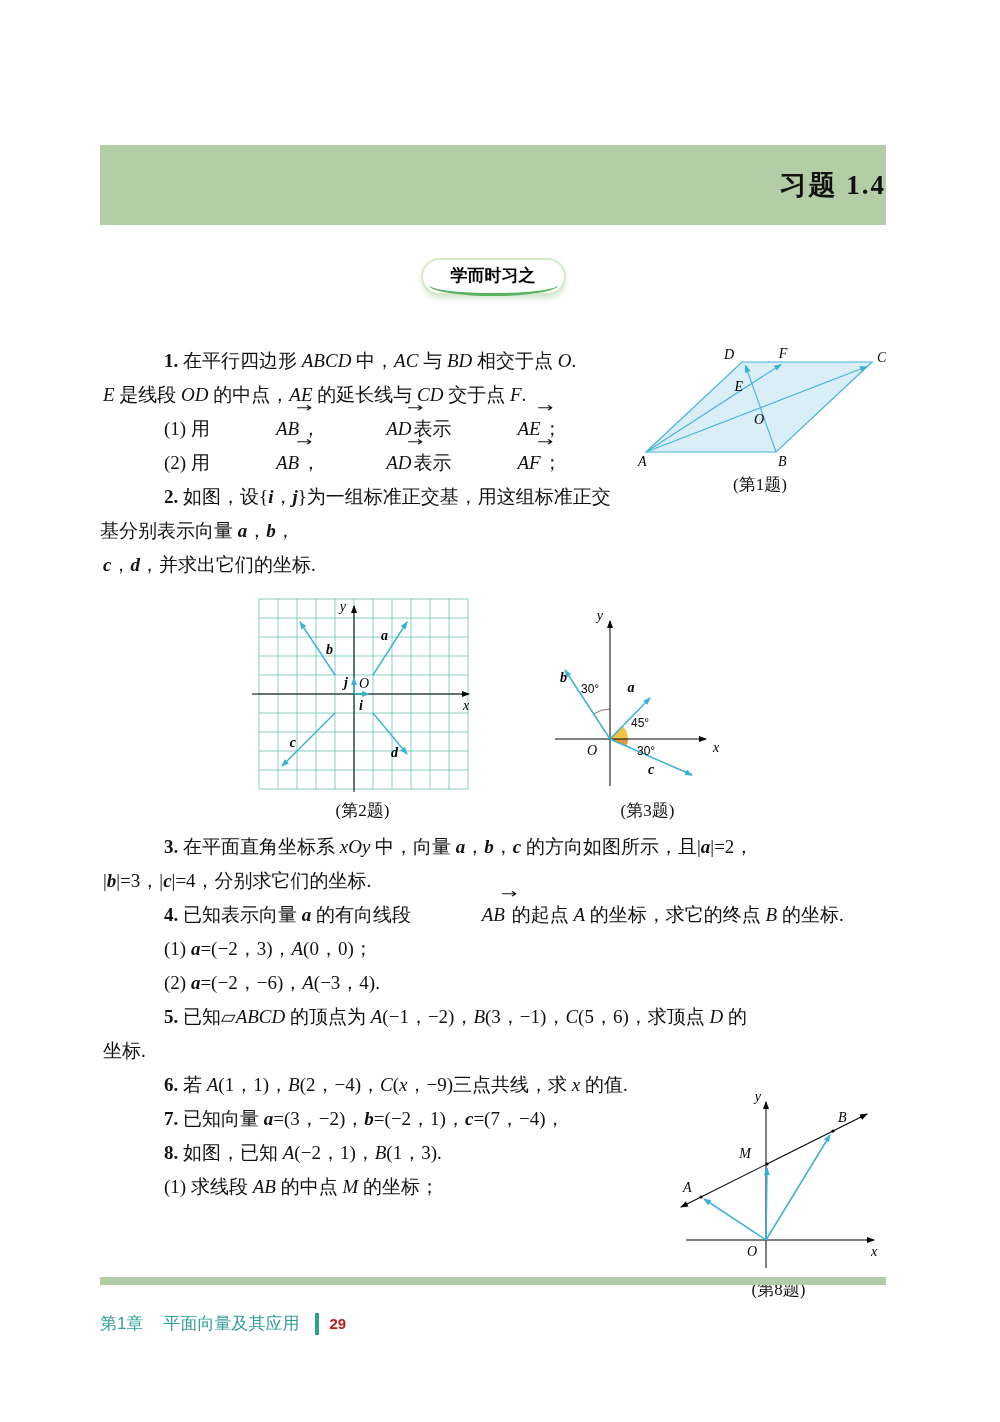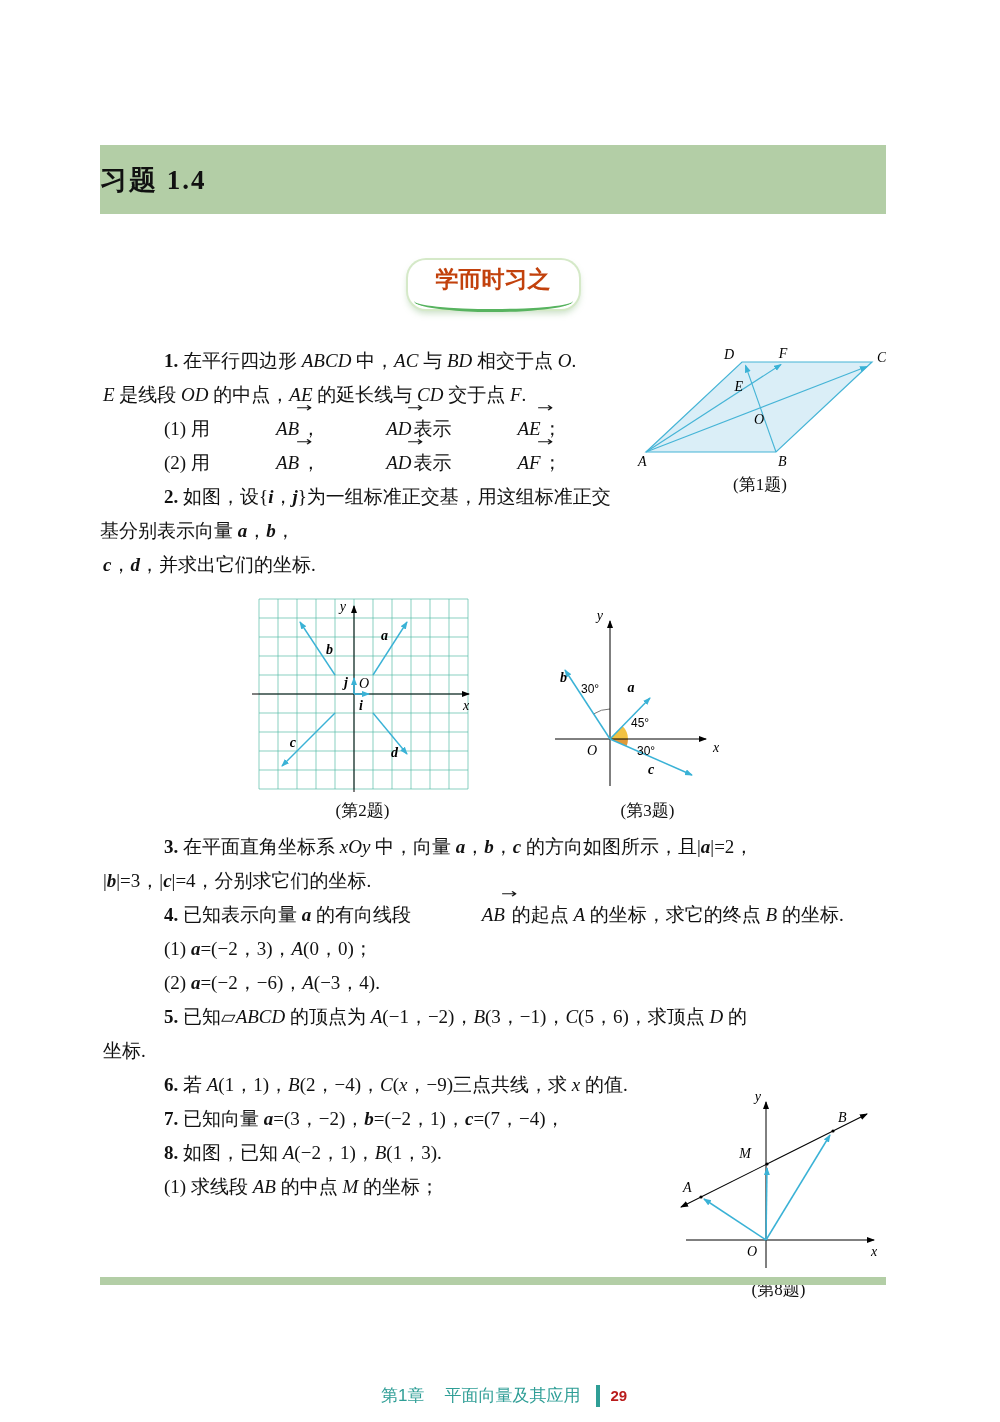--- a/index.html
+++ b/index.html
@@ -1,32 +1,32 @@
 <!DOCTYPE html>
 <html><head>
 <meta charset="utf-8">
 <style>
   html,body{margin:0;padding:0;background:#ffffff;}
   .page{position:relative;width:1000px;height:1422px;background:#fff;
         font-family:"Liberation Serif","DejaVu Serif",serif;color:#111;overflow:hidden;}
 
   
-  .band{position:absolute;left:100px;top:145px;width:786px;height:69px;background:#b3cea6;
-        display:flex;align-items:center;justify-content:flex-start;}
+  .band{position:absolute;left:100px;top:145px;width:786px;height:80px;background:#b3cea6;
+        display:flex;align-items:center;justify-content:flex-end;}
   .band-title{font-size:27px;font-weight:bold;letter-spacing:2px;}
   .bottomband{position:absolute;left:100px;top:1277px;width:786px;height:8px;background:#b3cea6;}
 
   .content{position:absolute;left:100px;top:208px;width:786px;}
   .content::after{content:"";display:block;clear:both;}
 
   
   .badge-wrap{text-align:center;margin:52px 0 42px;height:42px;}
-  .badge{position:relative;display:inline-block;padding:4px 28px 14px;
-         font-family:"Liberation Sans","DejaVu Sans",sans-serif;font-weight:bold;font-size:23px;
-         color:#c2410c;background:#fff;border-radius:18px;
+  .badge{position:relative;display:inline-block;padding:4px 28px 6px;
+         font-family:"Liberation Sans","DejaVu Sans",sans-serif;font-weight:bold;font-size:17px;
+         color:#000000;background:#fff;border-radius:18px;
          box-shadow:0 0 0 2px #d5e9c8, 0 4px 7px rgba(110,170,100,.4);}
   .badge::after{content:"";position:absolute;left:6px;right:6px;bottom:-3px;height:8px;
          border-bottom:3px solid #57b35f;border-radius:0 0 60% 60% / 0 0 120% 120%;}
 
   
   .text p{margin:0;}
   .para{font-size:19px;line-height:34px;text-indent:64px;}
   .noind{text-indent:3px;}
   .pnum{font-style:normal;font-weight:bold;}
   .bv{font-weight:bold;font-style:italic;}
@@ -40,22 +40,22 @@
   .fig8{float:right;width:215px;margin:-12px 0 0 8px;text-align:center;}
   .figrow{display:flex;align-items:flex-end;margin:12px 0 8px 150px;}
   .figbox{text-align:center;}
   .fig3box{margin-left:70px;}
   .caption{font-size:17px;line-height:22px;text-indent:0;margin:6px 0 0;text-align:center;}
   .fl{font-style:italic;font-size:14px;font-family:"Liberation Serif",serif;fill:#000;}
   .flb{font-style:italic;font-weight:bold;font-size:14px;font-family:"Liberation Serif",serif;fill:#000;}
   .fs{font-size:12px;font-family:"Liberation Sans",sans-serif;fill:#000;}
 
   
-  .footer{position:absolute;left:100px;top:1384px;width:808px;display:flex;
-          justify-content:center;align-items:center;
+  .footer{position:absolute;left:100px;top:1312px;width:808px;display:flex;
+          justify-content:flex-start;align-items:center;
           font-family:"Liberation Sans","DejaVu Sans",sans-serif;}
   .fchap{color:#2f9e96;font-size:17px;}
   .fbook{color:#2f9e96;font-size:17px;margin-left:20px;}
   .fsep{width:4px;height:22px;background:#2f9e96;margin:0 10px 0 16px;}
   .fnum{color:#b91c1c;font-size:15px;font-weight:bold;}
 </style>
 </head>
 <body>
 
 <div class="page">

